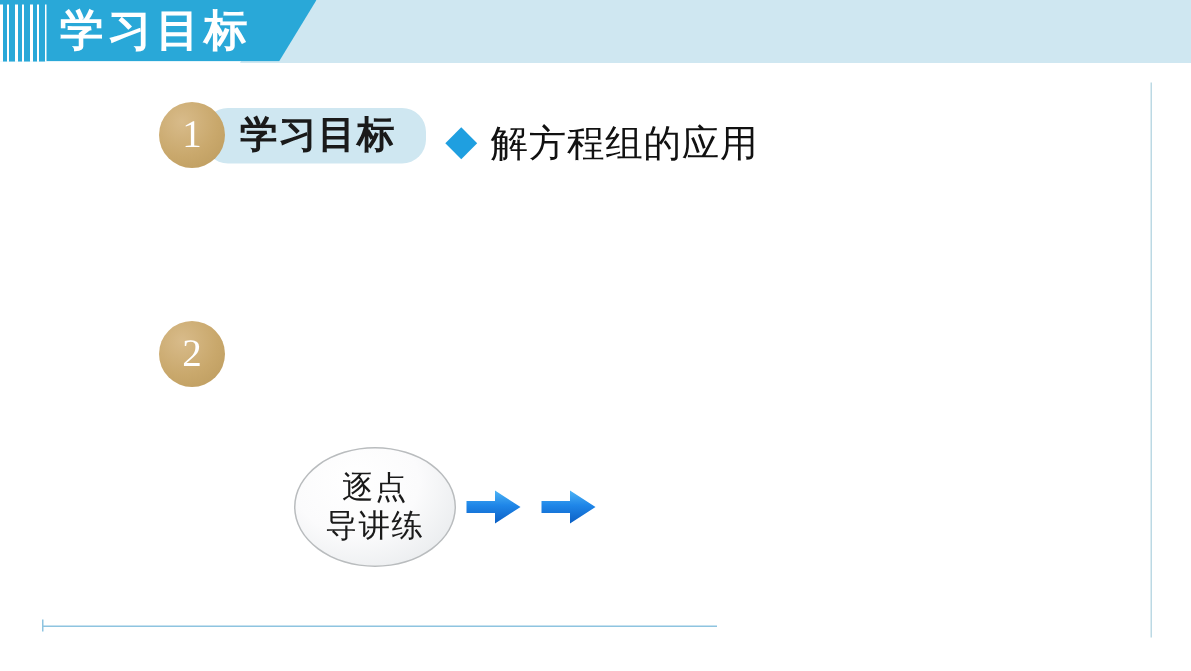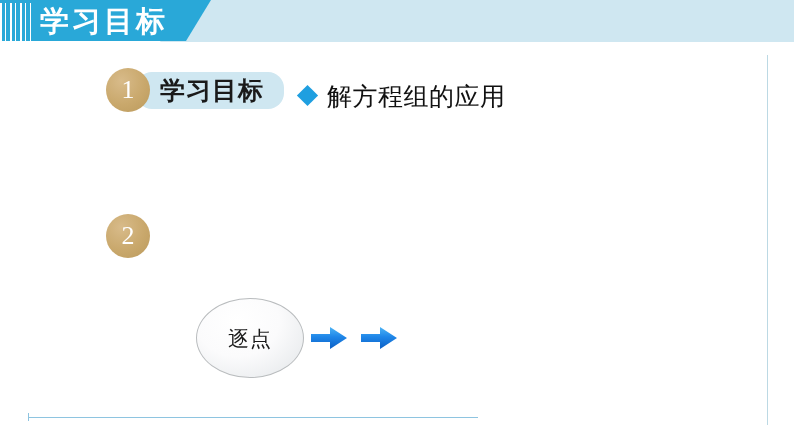--- a/index.html
+++ b/index.html
@@ -221,20 +221,21 @@
 </div>
 
 <div class="section-row" id="section-2">
   <div class="num-circle">2</div>
 </div>
 
 <div class="flow">
 
   <div class="flow-node">
     <span class="flow-line">逐点</span>
+    <span class="flow-line">导讲练</span>
   </div>
 
   <svg class="flow-arrow" viewBox="0 0 40 30">
     <defs>
       <linearGradient id="arrGrad1" x1="0" y1="0" x2="0" y2="1">
         <stop offset="0%" stop-color="#4db4f5"></stop>
         <stop offset="45%" stop-color="#1f86e8"></stop>
         <stop offset="100%" stop-color="#0b5fc4"></stop>
       </linearGradient>
     </defs>

